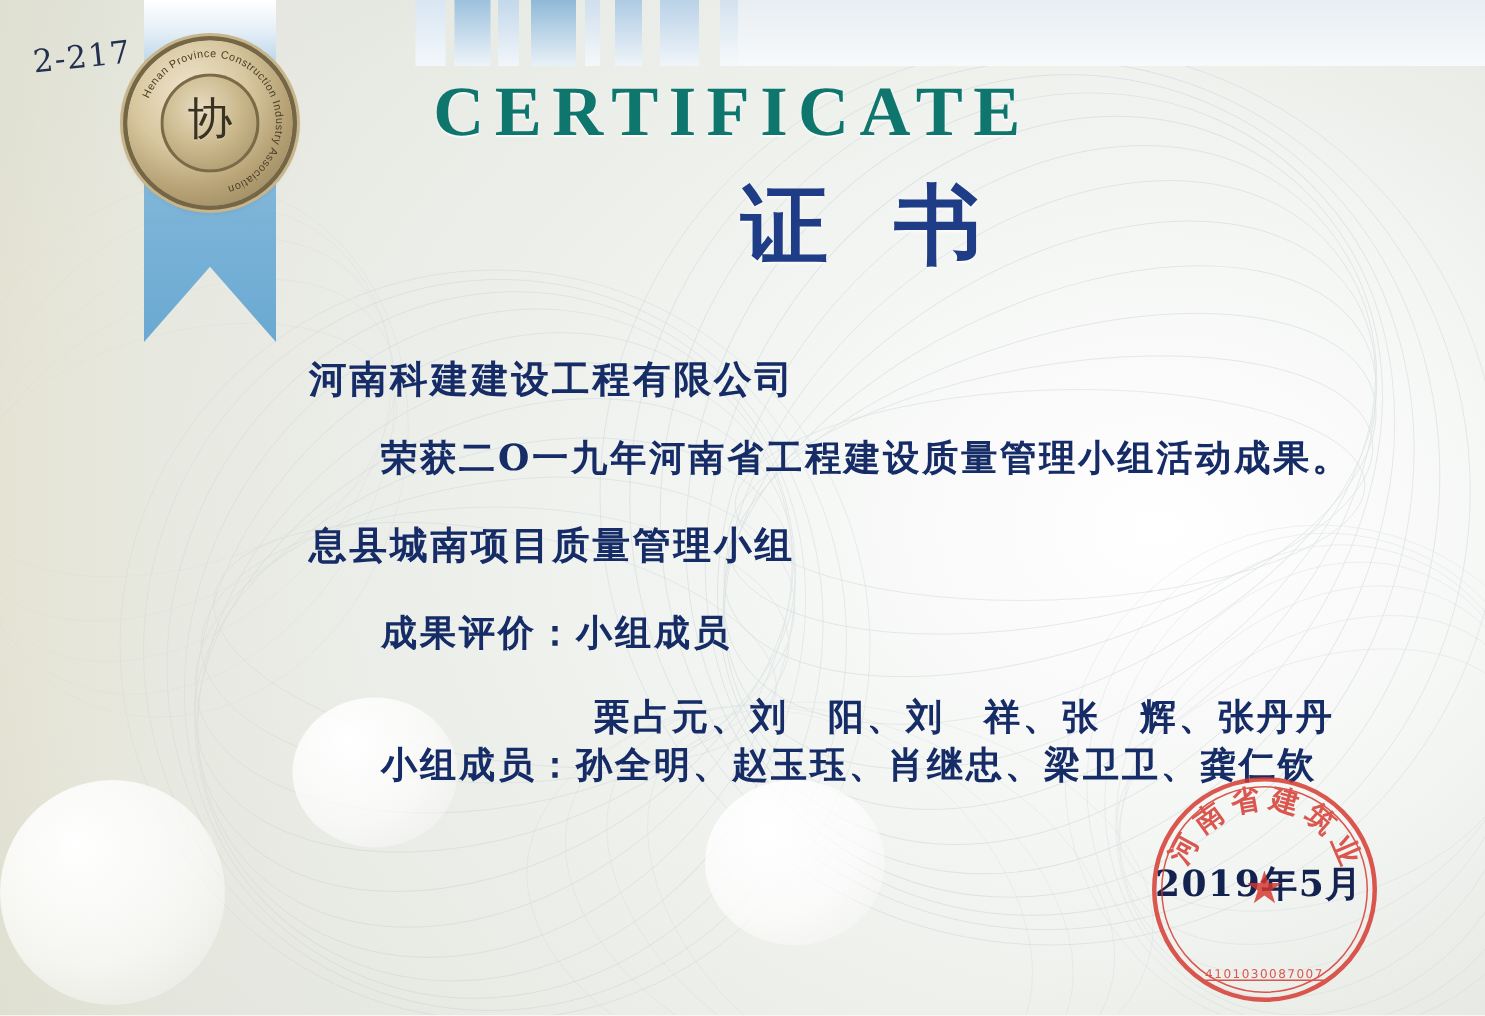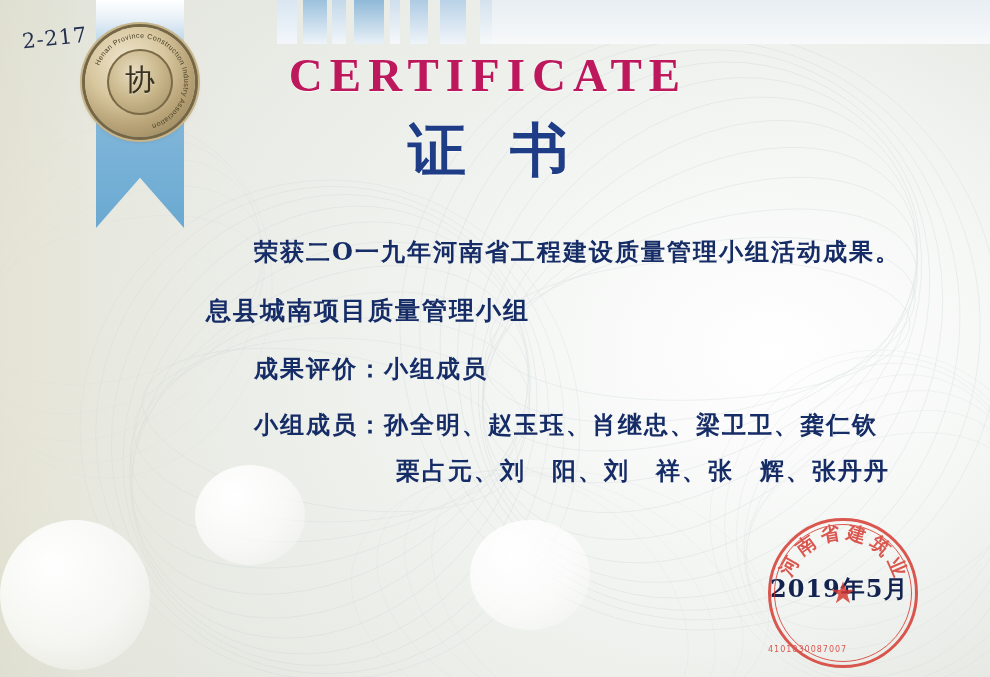--- a/index.html
+++ b/index.html
@@ -128,29 +128,29 @@
   .title-en {
     position: absolute;
     left: 278px;
     top: 48px;
     width: 420px;
     text-align: center;
     font-family: "Liberation Serif", serif;
     font-weight: bold;
     font-size: 47px;
     letter-spacing: 7px;
-    color: #be185d;
+    color: #0f766e;
     text-shadow: 0 1px 1px rgba(255,255,255,.8);
   }
   .title-cn {
     position: absolute;
     left: 278px;
     top: 112px;
     width: 420px;
-    text-align: center;
+    text-align: right;
     font-family: "DejaVu Serif", serif;
     font-weight: bold;
     font-size: 58px;
     letter-spacing: 44px;
     text-indent: 44px;
     color: #1f3d86;
     text-shadow: 0 1px 2px rgba(255,255,255,.75);
   }
 
   
@@ -218,24 +218,26 @@
     line-height: 1;
   }
   .stamp .arc-text {
     position: absolute;
     inset: 0;
   }
   .stamp .bottom-text {
     position: absolute;
     left: 0; right: 0;
     bottom: 14px;
+    text-align: center;
     font-size: 8px;
     letter-spacing: 1px;
     color: #d5352c;
     font-family: "DejaVu Sans", sans-serif;
+    text-decoration: underline;
   }
 
   
   .blob {
     position: absolute;
     border-radius: 50%;
     background: radial-gradient(circle at 35% 30%, #ffffff 0%, rgba(255,255,255,.65) 55%, rgba(255,255,255,0) 100%);
     pointer-events: none;
   }
 </style>
@@ -341,25 +343,26 @@
     </svg>
     <div class="inner">
       <div class="glyph">协</div>
     </div>
   </div>
 
   <div class="title-en">CERTIFICATE</div>
   <div class="title-cn">证书</div>
 
   <div class="body-text">
+    <div class="line l1">河南科建建设工程有限公司</div>
     <div class="line l3">荣获二O一九年河南省工程建设质量管理小组活动成果。</div>
     <div class="line l2">息县城南项目质量管理小组</div>
     <div class="line l4">成果评价：小组成员</div>
+    <div class="line l6">栗占元、刘　阳、刘　祥、张　辉、张丹丹</div>
     <div class="line l5">小组成员：孙全明、赵玉珏、肖继忠、梁卫卫、龚仁钦</div>
-    <div class="line l6">栗占元、刘　阳、刘　祥、张　辉、张丹丹</div>
   </div>
 
   <div class="date">2019年5月</div>
 
   <div class="stamp">
     <div class="outline"></div>
     <div class="outline2"></div>
     <svg class="arc-text" viewBox="0 0 150 150">
       <defs>
         <path id="stampArc" d="M 75,75 m -54,0 a 54,54 0 1,1 108,0"></path>

